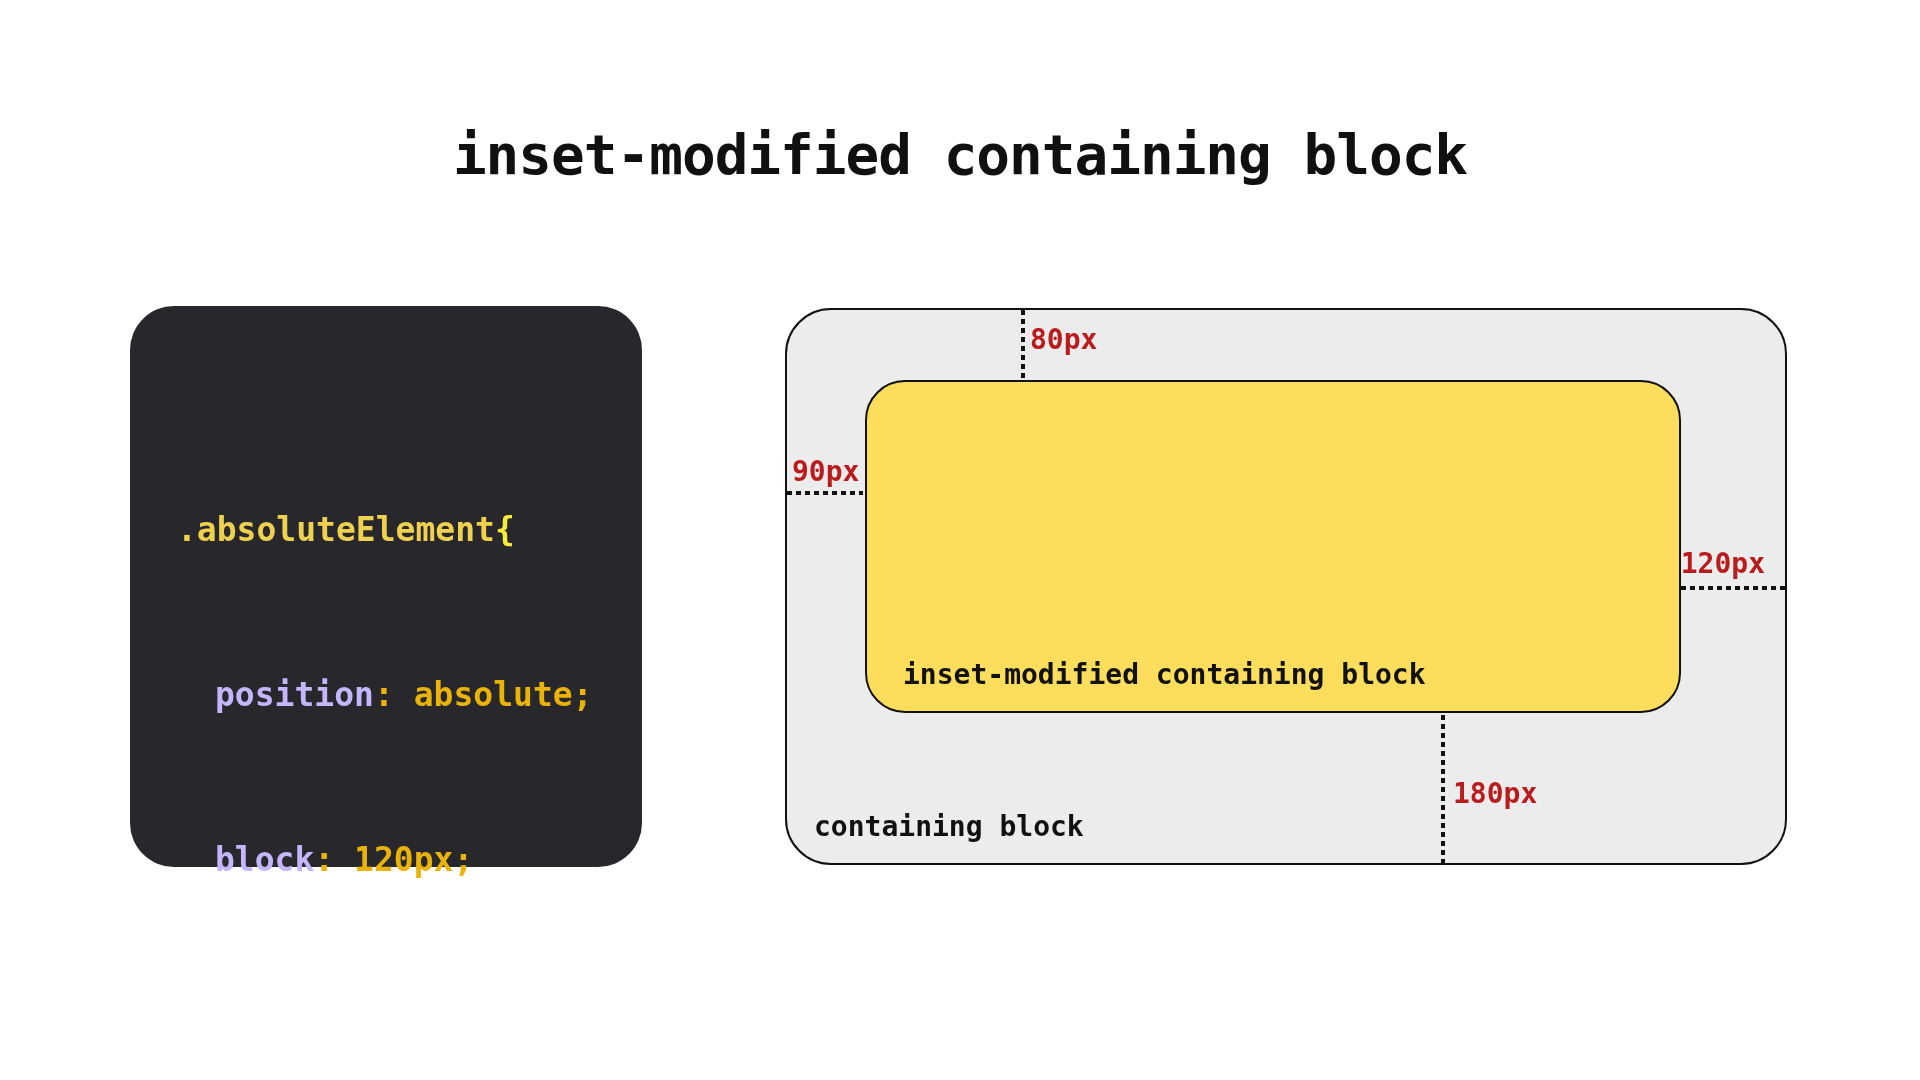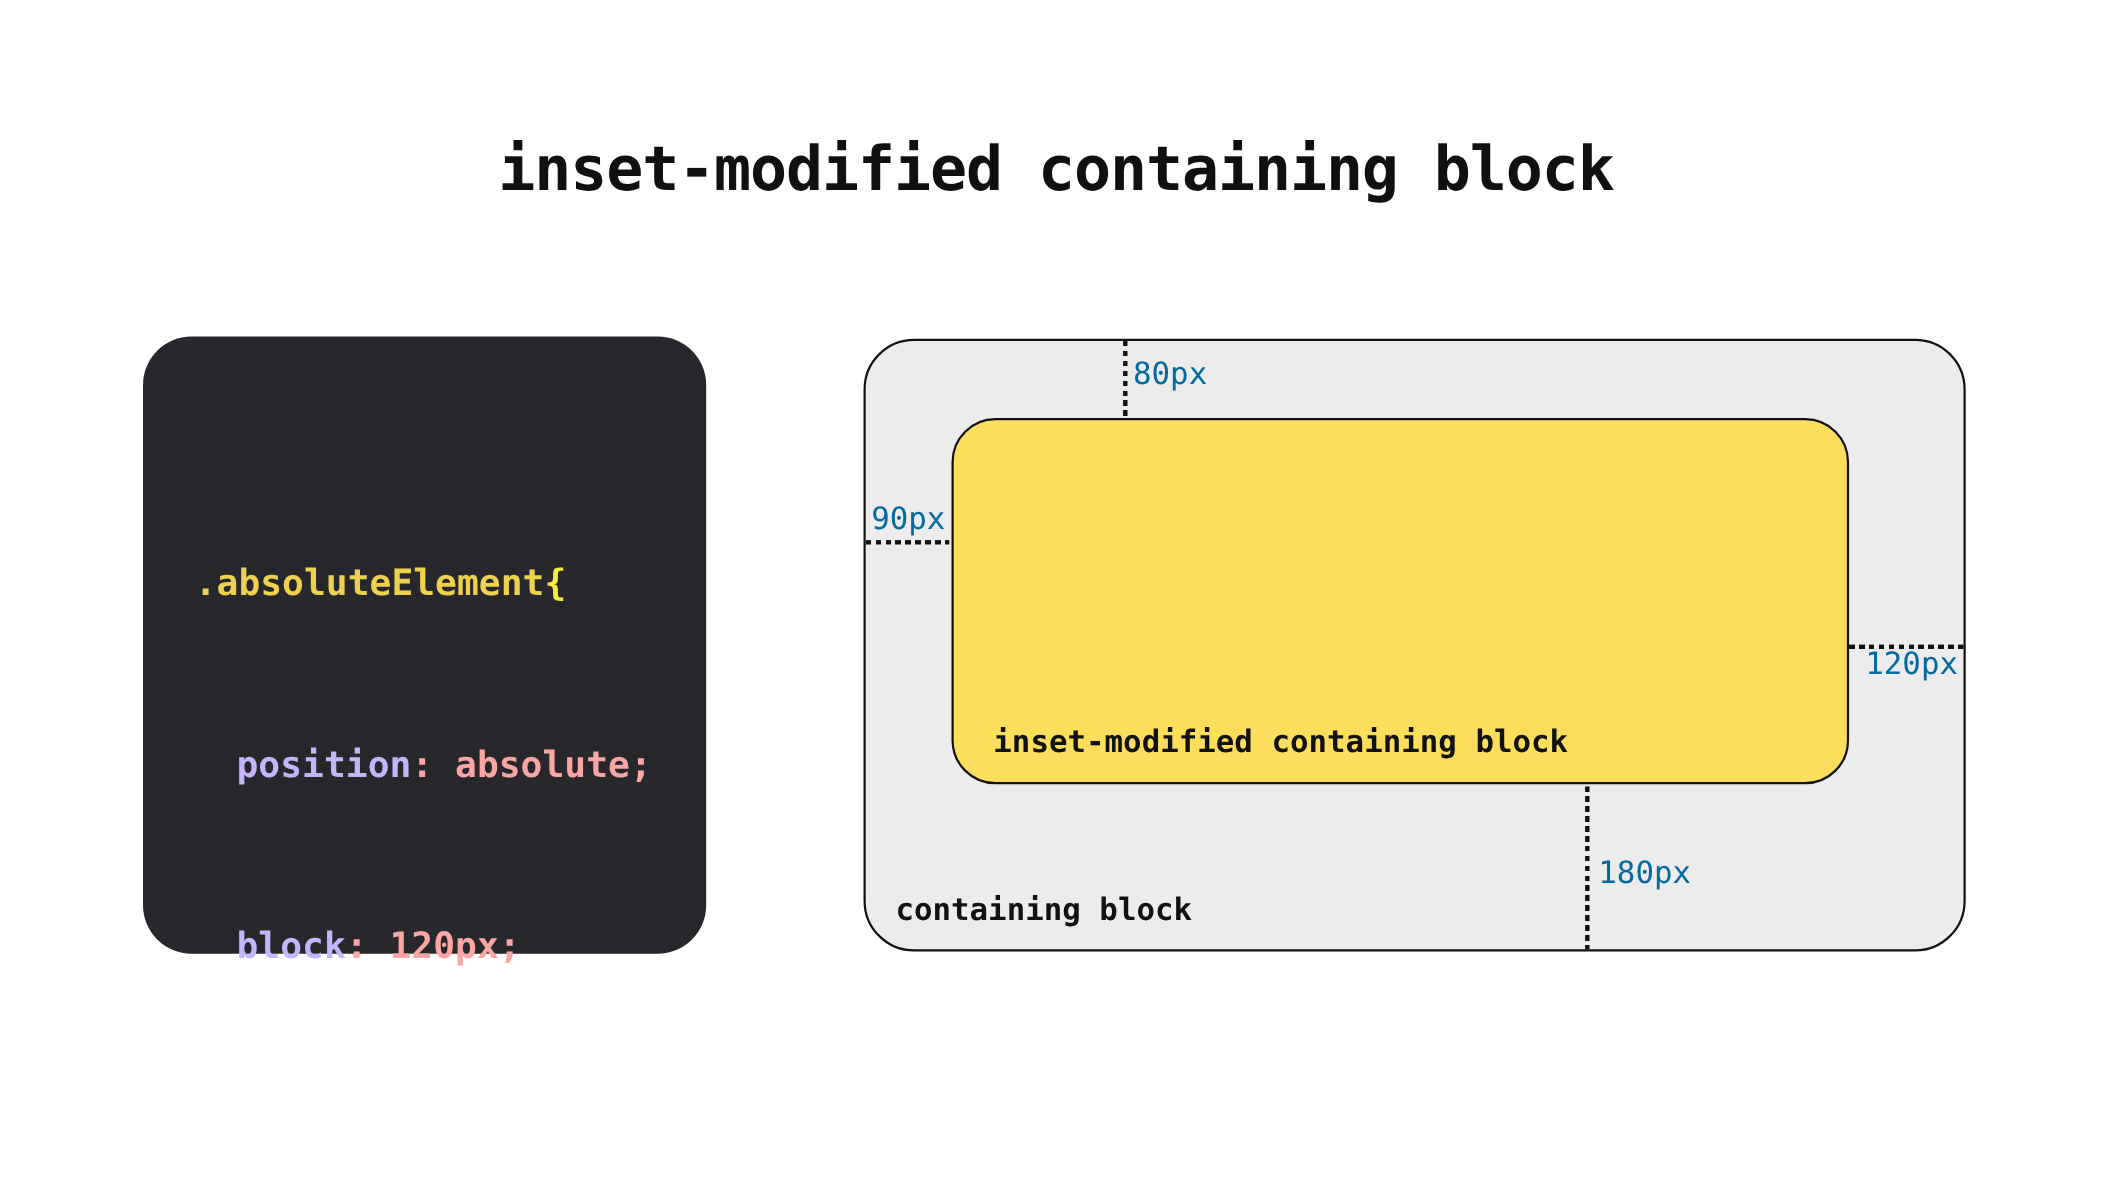--- a/index.html
+++ b/index.html
@@ -44,21 +44,21 @@
     font-size: 33px;
     line-height: 55px;
     font-weight: 700;
     white-space: pre;
   }
   .code-line { white-space: pre; }
   .code-line.indent { padding-left: 38px; }
   .tok-sel   { color: #eed24f; }
   .tok-brace { color: #f6ec3a; }
   .tok-prop  { color: #c4b5fd; }
-  .tok-plain { color: #fca5a5; }
+  .tok-plain { color: #eab308; }
 
   
   .containing-block {
     position: absolute;
     left: 785px;
     top: 308px;
     width: 1002px;
     height: 557px;
     box-sizing: border-box;
     background: #ececec;
@@ -98,28 +98,28 @@
     background: repeating-linear-gradient(to right, #111 0 5px, transparent 5px 9px);
   }
   .dim-top    { left: 234px; top: 0;    height: 70px; }
   .dim-left   { left: 0;     top: 181px; width: 76px; }
   .dim-right  { right: 0;    top: 276px; width: 104px; }
   .dim-bottom { left: 654px; bottom: 0; height: 148px; }
 
   .dim-label {
     position: absolute;
     font-size: 28px;
-    font-weight: 400;
+    font-weight: 700;
     line-height: 1;
-    color: #0369a1;
+    color: #b91c1c;
     white-space: pre;
   }
   .dim-label-top    { left: 243px; top: 16px; }
   .dim-label-left   { left: 5px;   top: 148px; }
-  .dim-label-right  { right: 5px; top: 240px; margin-top: 40px; }
+  .dim-label-right  { right: 20px; top: 240px; }
   .dim-label-bottom { left: 666px; top: 470px; }
 </style>
 </head>
 <body>
 
 <main class="canvas">
 
   <h1 class="page-title">inset-modified containing block</h1>
 
   <section class="code-panel">

